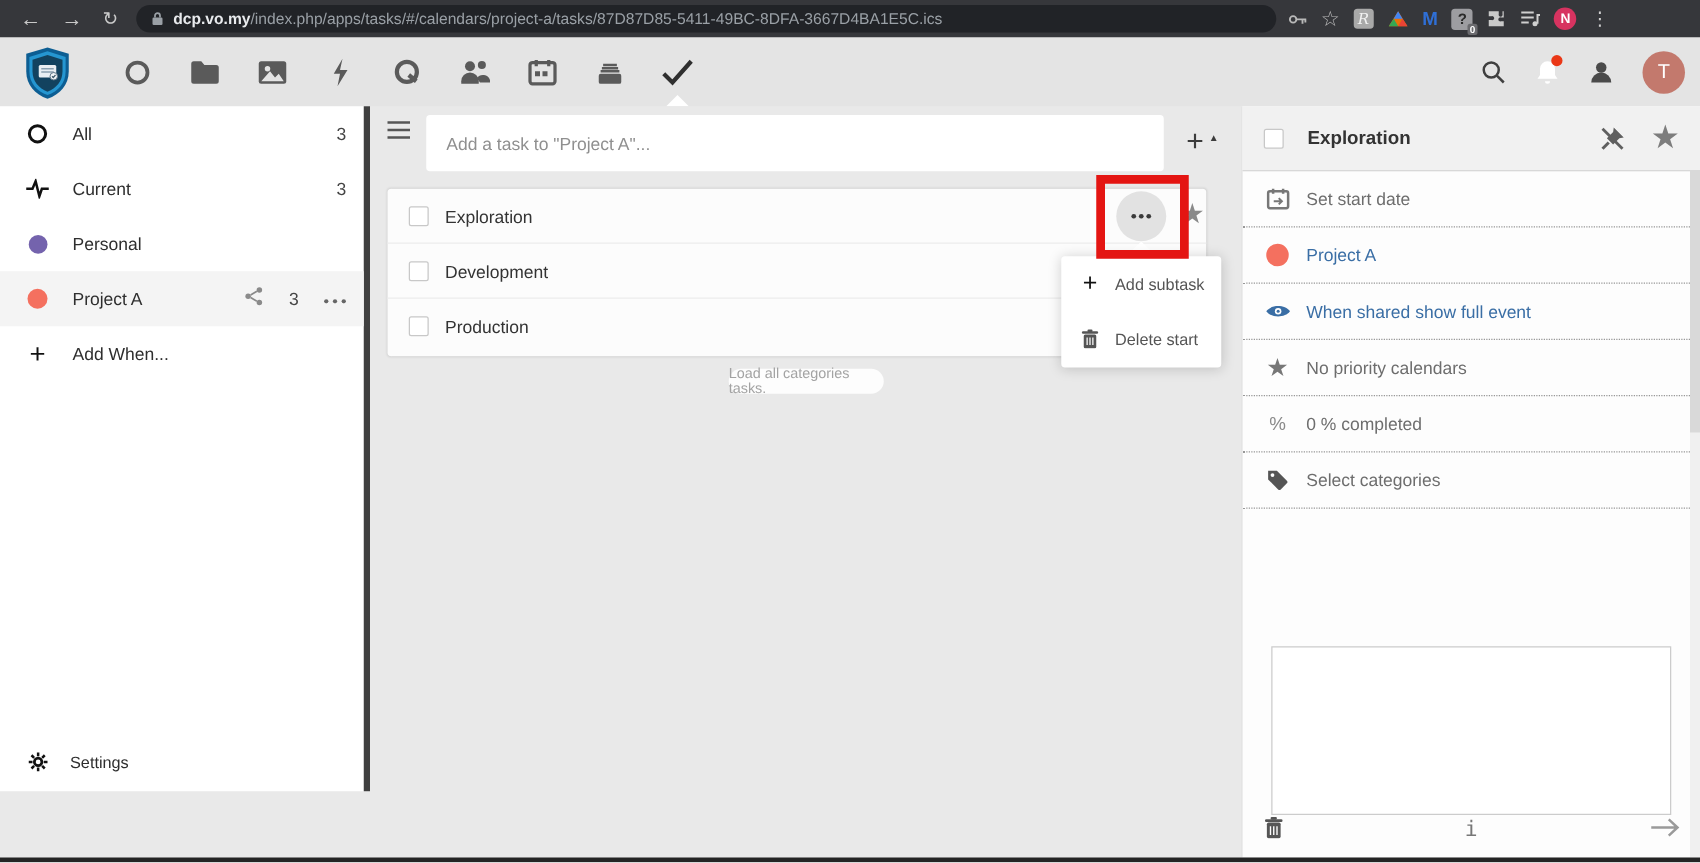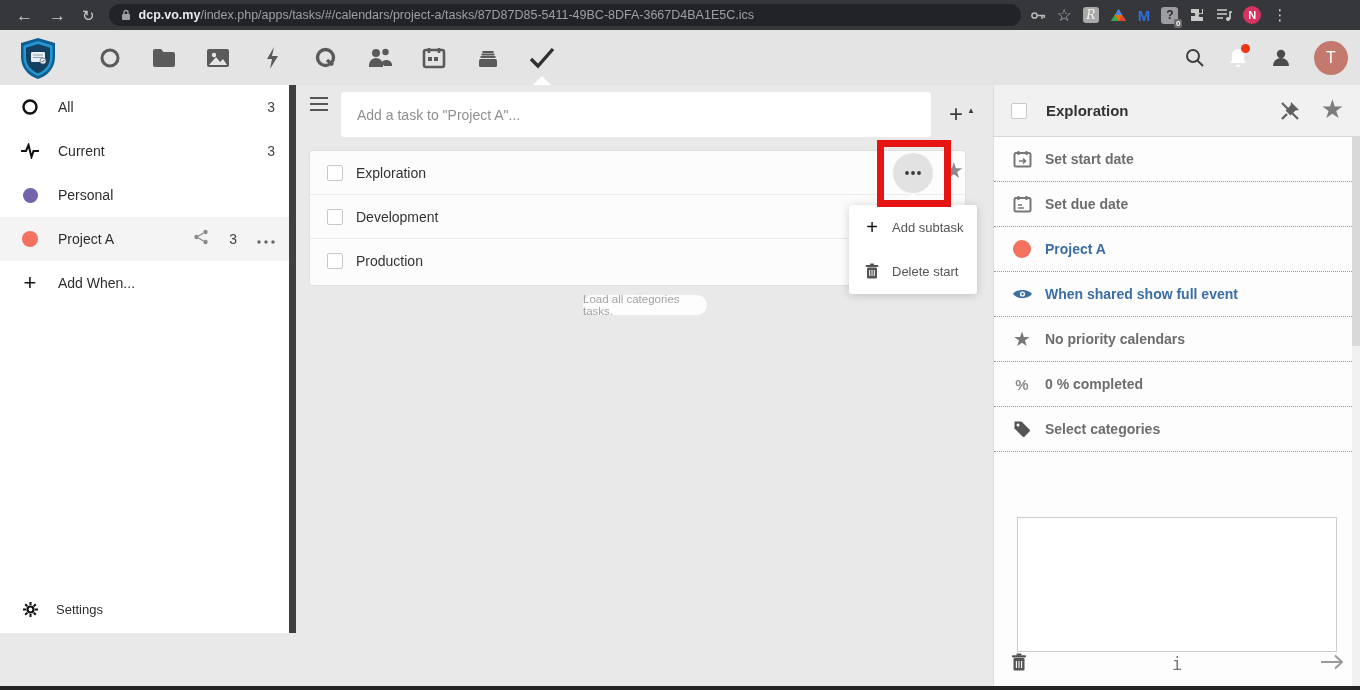--- a/index.html
+++ b/index.html
@@ -29,21 +29,21 @@
   .nc-logo { position:absolute; left:16px; top:6px; cursor:pointer; }
   .apps { position:absolute; left:83px; top:0; height:55px; display:flex; }
   .app { width:54px; height:55px; display:flex; align-items:center; justify-content:center; cursor:pointer; position:relative; }
   .app .caret { position:absolute; bottom:0; left:50%; transform:translateX(-50%); width:0; height:0; border-left:9px solid transparent; border-right:9px solid transparent; border-bottom:9px solid #ffffff; }
   .nc-right { position:absolute; right:12px; top:0; height:55px; display:flex; align-items:center; gap:22px; }
   .nc-right .slot { cursor:pointer; position:relative; display:flex; align-items:center; justify-content:center; }
   .bell-dot { position:absolute; right:-2px; top:-3px; width:9px; height:9px; border-radius:50%; background:#ea3716; }
   .t-avatar { width:34px; height:34px; border-radius:50%; background:#c3796d; color:#fff; font-size:16px; display:flex; align-items:center; justify-content:center; cursor:pointer; }
 
   
-  .sidebar { position:absolute; left:0; top:85px; width:296px; height:548px; background:#ffffff; border-right:7px solid #404040; }
+  .sidebar { position:absolute; left:0; top:85px; width:296px; height:548px; background:#ffffff; border-right:5px solid #404040; }
   .side-item { position:relative; height:44px; display:flex; align-items:center; padding-left:20px; cursor:pointer; }
   .side-item.active { background:#f4f4f4; }
   .side-ico { width:20px; display:flex; align-items:center; justify-content:center; }
   .side-label { margin-left:18px; font-size:14px; color:#2e2e2e; }
   .side-count { position:absolute; right:14px; font-size:14px; color:#444; }
   .side-extras { position:absolute; right:14px; display:flex; align-items:center; gap:20px; }
   .side-extras .cnt { font-size:14px; color:#444; }
   .dot { border-radius:50%; }
   .settings-row { position:absolute; left:0; bottom:6px; height:36px; display:flex; align-items:center; padding-left:20px; cursor:pointer; width:100%; }
   .settings-row .side-label { font-size:13px; margin-left:16px; }
@@ -80,21 +80,21 @@
 
   
   .panel { position:absolute; left:993px; top:85px; width:367px; height:601px; background:#fdfdfd; border-left:1px solid #ddd; }
   .panel-header { height:52px; background:#f1f1f1; border-bottom:1px solid #d8d8d8; display:flex; align-items:center; padding-left:17px; position:relative; }
   .panel-title { margin-left:19px; font-size:15px; font-weight:bold; color:#333; }
   .panel-header .pin { position:absolute; right:58px; top:14px; cursor:pointer; }
   .panel-header .hstar { position:absolute; right:16px; top:9px; font-size:26px; color:#7d7d7d; cursor:pointer; }
   .panel-rows { margin-right:8px; }
   .p-row { height:45px; display:flex; align-items:center; padding-left:17px; border-bottom:1px dotted #979797; cursor:pointer; }
   .p-ico { width:22px; display:flex; align-items:center; justify-content:center; }
-  .p-label { margin-left:12px; font-size:14px; font-weight:bold; color:#6d6d6d; }
+  .p-label { margin-left:12px; font-size:14px; font-weight:normal; color:#6d6d6d; }
   .p-row.blue .p-label { color:#3a6ea5; }
   .p-label.pct-ico { margin-left:0; width:22px; text-align:center; font-size:15px; color:#8a8a8a; }
   .notes-box { position:absolute; left:23px; top:432px; width:320px; height:135px; background:#fff; border:1px solid #ccc; cursor:text; }
   .panel-footer { position:absolute; left:0; bottom:4px; width:100%; height:36px; display:flex; align-items:center; }
   .pf-trash { position:absolute; left:17px; cursor:pointer; }
   .pf-info { position:absolute; left:50%; transform:translateX(-50%); font-family:"DejaVu Sans Mono", monospace; font-size:17px; color:#777; cursor:pointer; }
   .pf-arrow { position:absolute; right:16px; cursor:pointer; }
   .panel-scrollbar { position:absolute; right:0; top:51px; width:8px; height:550px; background:#f0f0f0; }
   .panel-scrollbar .thumb { position:absolute; top:0; width:8px; height:210px; background:#d9d9d9; cursor:pointer; }
 
@@ -393,30 +393,20 @@
       <div class="p-row">
         <span class="p-ico">
           <svg width="19" height="18" viewBox="0 0 19 18">
               <rect x="1.5" y="3" width="16" height="13.5" rx="1.5" fill="none" stroke="#777" stroke-width="2"></rect>
               <path d="M5.5 1 V5 M13.5 1 V5" stroke="#777" stroke-width="2"></path>
               <path d="M6 11 h6 M10 8.5 l2.5 2.5 L10 13.5" stroke="#777" stroke-width="1.6" fill="none"></path>
             </svg>
         </span>
         <span class="p-label">Set start date</span>
       </div>
-      <div class="p-row">
-        <span class="p-ico">
-          <svg width="19" height="18" viewBox="0 0 19 18">
-              <rect x="1.5" y="3" width="16" height="13.5" rx="1.5" fill="none" stroke="#777" stroke-width="2"></rect>
-              <path d="M5.5 1 V5 M13.5 1 V5" stroke="#777" stroke-width="2"></path>
-              <path d="M5 10 h4 M5 13 h6" stroke="#777" stroke-width="1.6"></path>
-            </svg>
-        </span>
-        <span class="p-label">Set due date</span>
-      </div>
       <div class="p-row blue">
         <span class="p-ico">
             <span class="dot" style="width:18px;height:18px;background:#f4705f;display:inline-block;"></span>
           </span>
         <span class="p-label">Project A</span>
       </div>
       <div class="p-row blue">
         <span class="p-ico">
           <svg width="21" height="14" viewBox="0 0 21 14">
               <path d="M1 7 C5 1.5 16 1.5 20 7 C16 12.5 5 12.5 1 7 Z" fill="#3a6ea5"></path>

